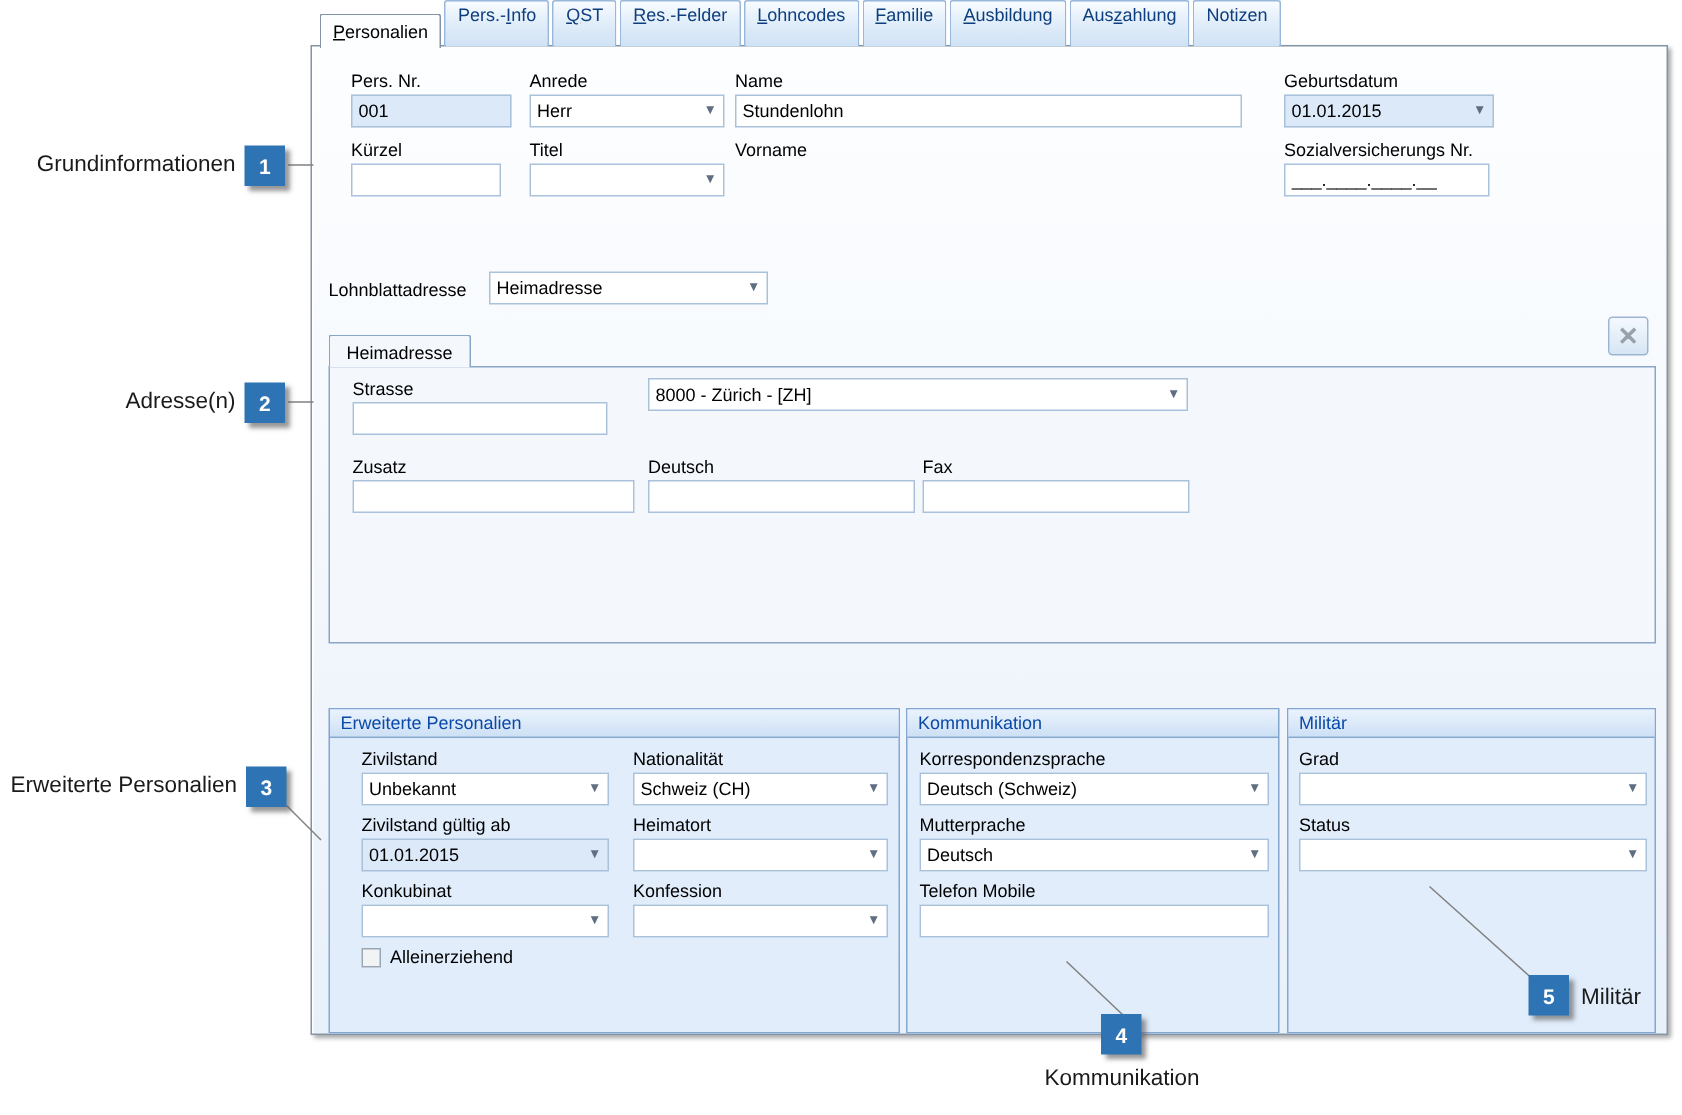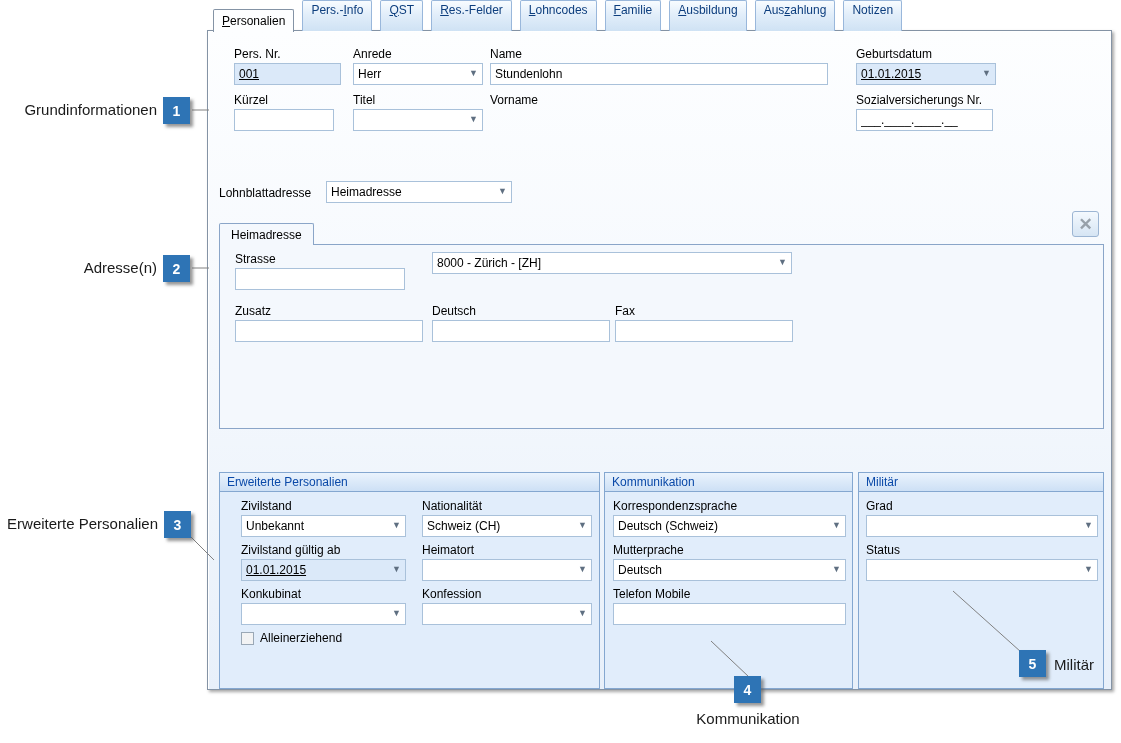--- a/index.html
+++ b/index.html
@@ -6,38 +6,38 @@
   html,body { width:1121px; height:743px; background:#ffffff; overflow:hidden; }
   body { position:relative; font-family:"Liberation Sans", sans-serif; font-size:12px; color:#000; }
 
   .window {
     position:absolute; left:207px; top:30px; width:905px; height:660px;
     border:1px solid #8493a5;
     background:linear-gradient(180deg,#fdfeff 0%,#f4f8fd 50%,#e8f0fa 100%);
     box-shadow:2px 2px 3px rgba(0,0,0,0.35), inset 1px 1px 0 #ffffff;
   }
 
-  .tabbar { position:absolute; left:5px; top:-22px; height:22px; display:flex; align-items:flex-end; gap:8px; white-space:nowrap; }
+  .tabbar { position:absolute; left:5px; top:-22px; height:22px; display:flex; align-items:flex-end; gap:2px; white-space:nowrap; }
   .tab {
     height:31px; padding:2px 8px 0; cursor:pointer; color:#0d3e7e;
     background:linear-gradient(180deg,#f8fcff 0%,#e2eefa 45%,#cfe2f4 100%);
     border:1px solid #99b7db; border-bottom:none; border-radius:2px 2px 0 0;
   }
   .tab.active {
     height:23px; margin-bottom:-1px; padding-top:4px; position:relative; z-index:3;
     background:#fdfeff; border-color:#8493a5; color:#000;
   }
 
   .fld { position:absolute; }
   .fld .lbl { height:16px; white-space:nowrap; }
   .tb {
     display:block; width:100%; height:22px; border:1px solid #a9c1da; background:#fff;
     font:12px "Liberation Sans", sans-serif; padding:2px 4px; color:#000;
   }
-  .tb.ro { background:#dbe9f9;text-decoration:underline; }
+  .tb.ro { background:#dbe9f9; }
   .combo { position:relative; }
   .combo .arrow { position:absolute; right:5px; top:5px; font-size:9px; color:#5f6f81; pointer-events:none; }
 
   .addr-tab {
     position:absolute; height:22px; padding:4px 11px 0; z-index:2;
     background:#f4f8fd; border:1px solid #8aa5c8; border-bottom:none; border-radius:2px 2px 0 0;
   }
   .addr-box { position:absolute; background:#f4f8fd; border:1px solid #8aa5c8; }
 
   .close-btn {

